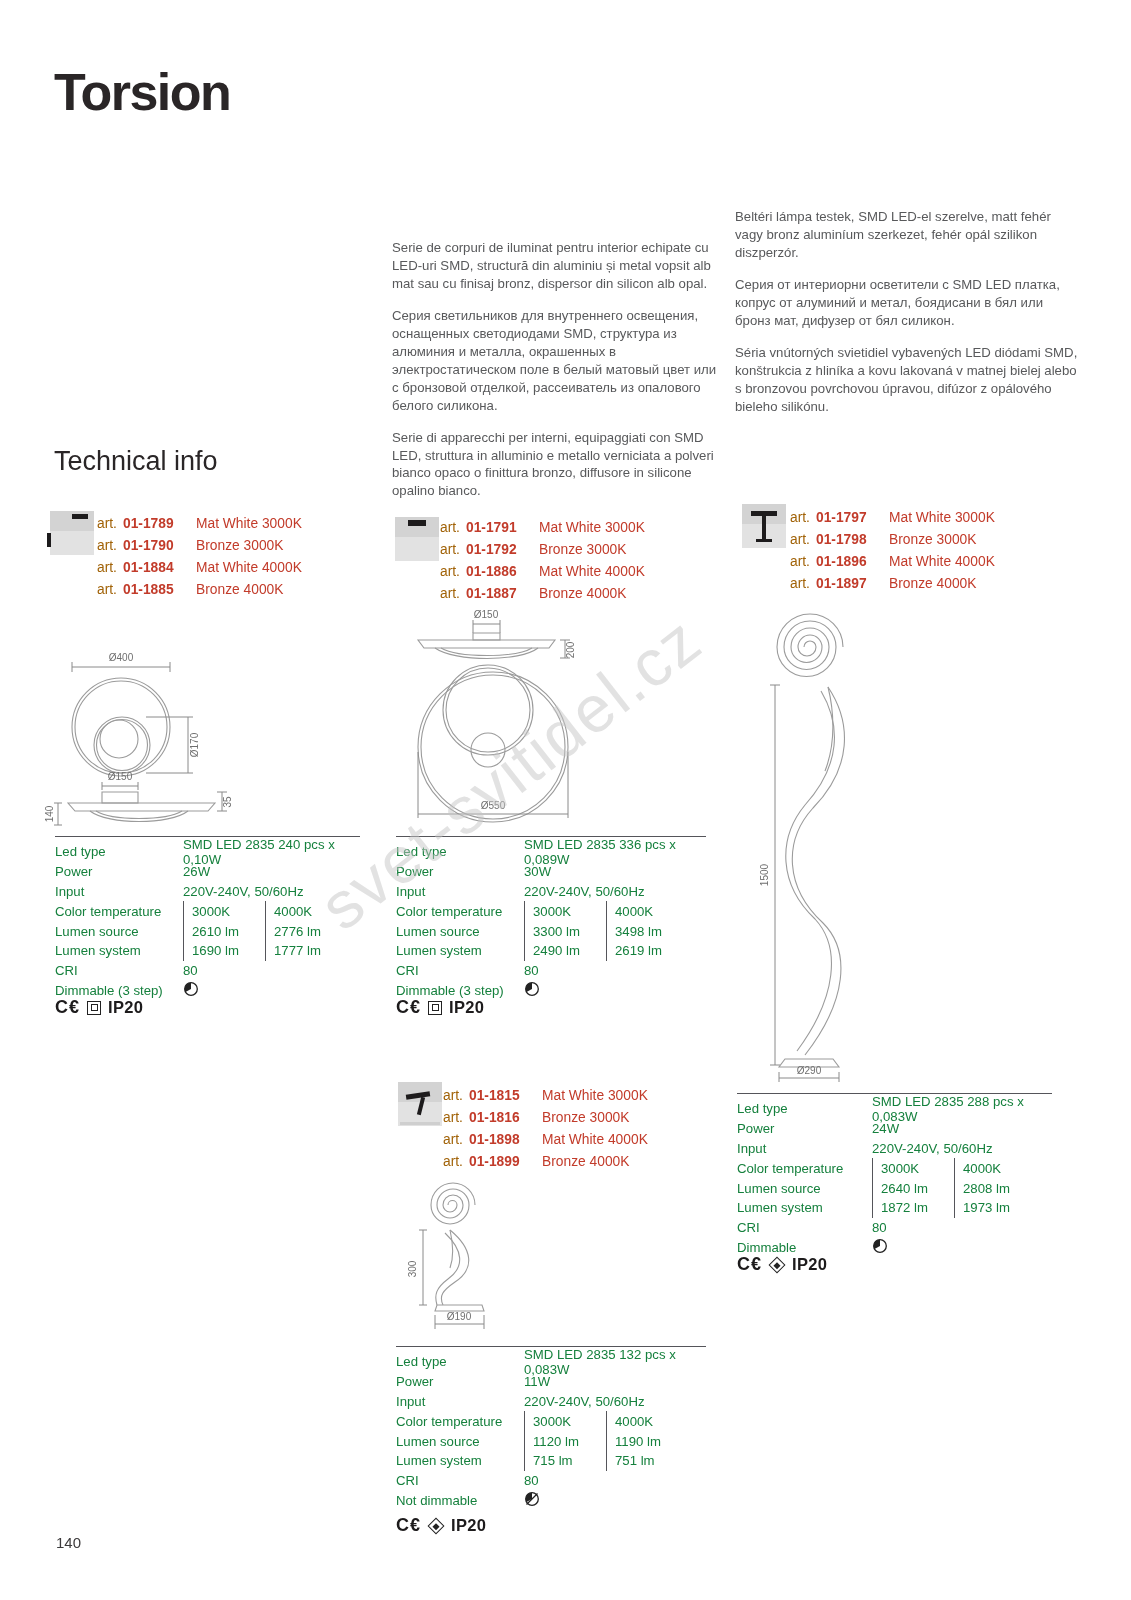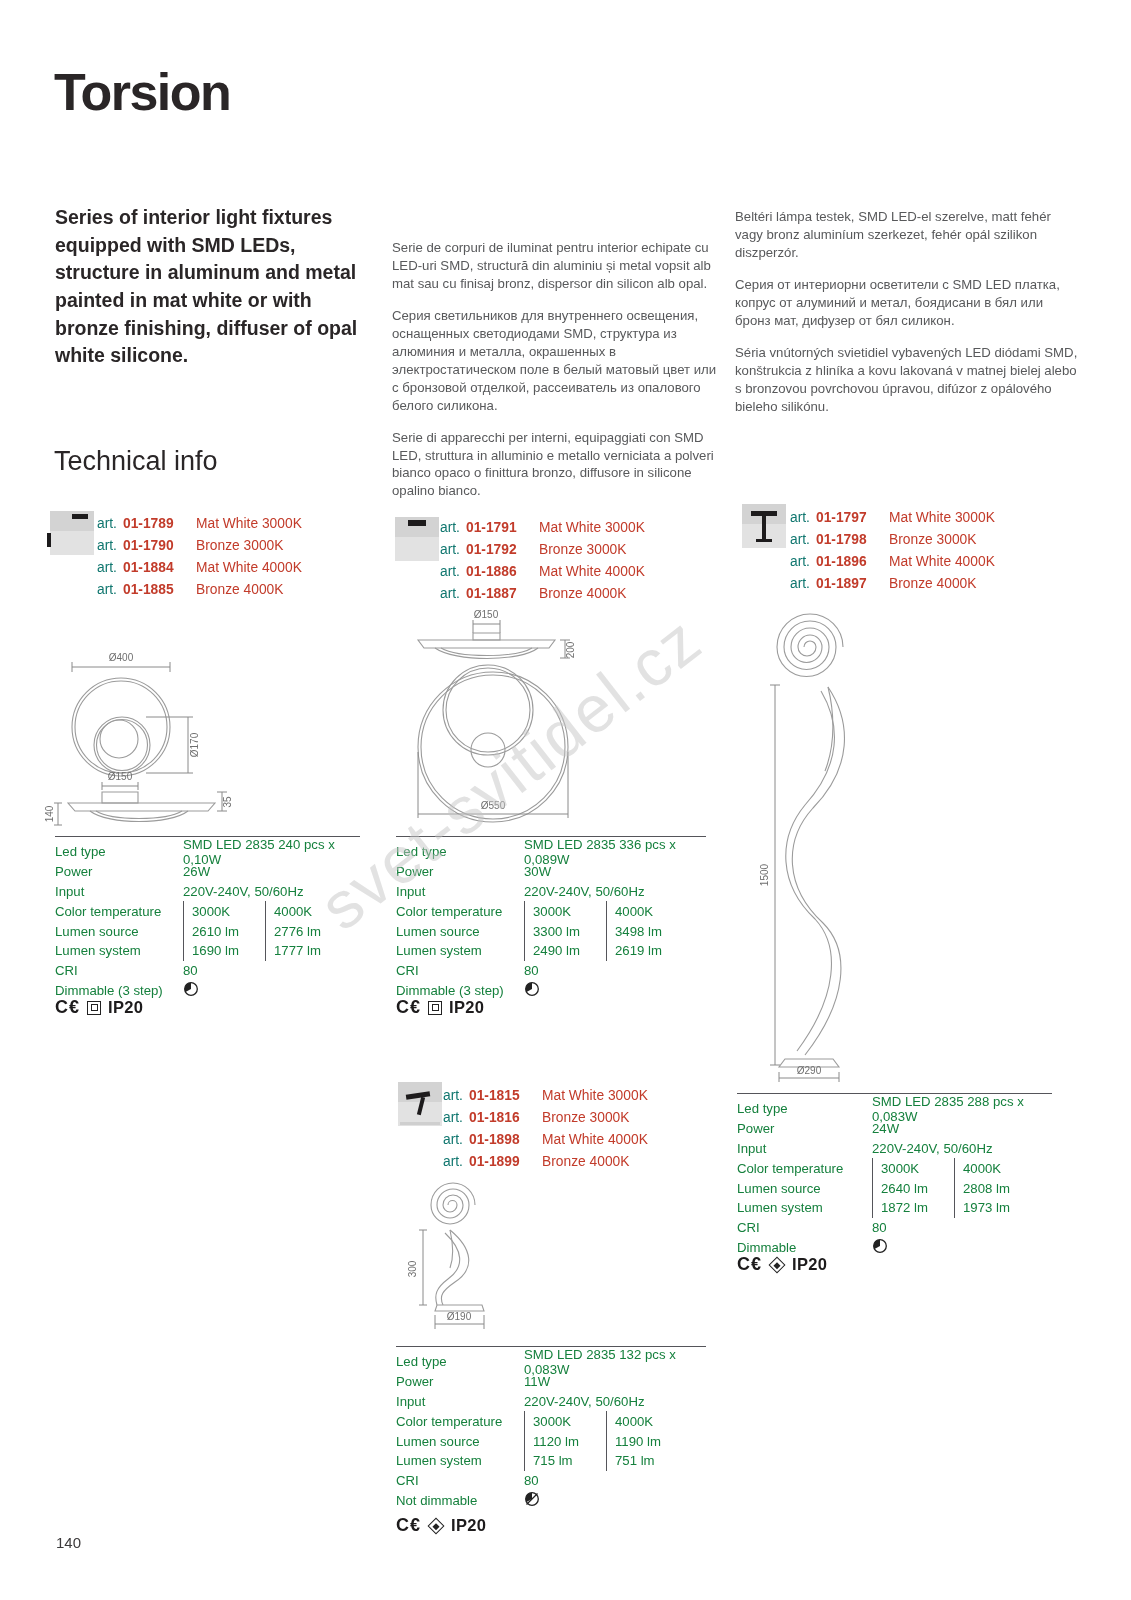--- a/index.html
+++ b/index.html
@@ -16,21 +16,21 @@
 
   
   .prod-icon{width:44px;height:44px;background:#e2e2e2;}
   .prod-icon .half{position:absolute;left:0;top:0;width:100%;height:45%;background:#d3d3d3;}
   .prod-icon .bar{position:absolute;background:#1d1b1c;}
   .prod-icon .stem{position:absolute;background:#1d1b1c;}
 
   
   .art-block{font-size:13.8px;line-height:22px;white-space:nowrap;}
   .art-row{display:flex;}
-  .art-prefix{color:#0f766e;width:26px;flex:0 0 26px;}
+  .art-prefix{color:#a16207;width:26px;flex:0 0 26px;}
   .art-code{color:#c23b2a;font-weight:700;width:64px;flex:0 0 64px;}
   .art-name{color:#c23b2a;font-weight:500;margin-left:9px;}
 
   
   .spec-table{border-top:1px solid #55555a;padding-top:5px;font-size:13.2px;color:#15803d;}
   .srow{display:flex;align-items:center;height:19.8px;}
   .slabel{flex:0 0 128px;}
   .spec-table.wlabel .slabel{flex:0 0 135px;}
   .sval{flex:1;}
   .scol1{flex:0 0 73px;border-left:1px solid #55555a;padding-left:8px;height:100%;display:flex;align-items:center;}
@@ -55,21 +55,20 @@
              letter-spacing:2px;transform:rotate(-38deg);white-space:nowrap;pointer-events:none;}
   .page-number{left:56px;top:1534px;font-size:15px;color:#3c3a3b;}
 </style>
 </head>
 <body>
 
 <div class="page">
 
   <div class="abs title">Torsion</div>
 
-  <div class="abs intro-en">Series of interior light fixtures equipped with SMD LEDs, structure in aluminum and metal painted in mat white or with bronze finishing, diffuser of opal white silicone.</div>
 
   <div class="abs col-mid">
     <p class="intro-p">Serie de corpuri de iluminat pentru interior echipate cu LED-uri SMD, structură din aluminiu și metal vopsit alb mat sau cu finisaj bronz, dispersor din silicon alb opal.</p>
     <p class="intro-p">Серия светильников для внутреннего освещения, оснащенных светодиодами SMD, структура из алюминия и металла, окрашенных в электростатическом поле в белый матовый цвет или с бронзовой отделкой, рассеиватель из опалового белого силикона.</p>
     <p class="intro-p">Serie di apparecchi per interni, equipaggiati con SMD LED, struttura in alluminio e metallo verniciata a polveri bianco opaco o finittura bronzo, diffusore in silicone opalino bianco.</p>
   </div>
 
   <div class="abs col-right">
     <p class="intro-p">Beltéri lámpa testek, SMD LED-el szerelve, matt fehér vagy bronz aluminíum szerkezet, fehér opál szilikon diszperzór.</p>
     <p class="intro-p">Серия от интериорни осветители с SMD LED платка, копрус от алуминий и метал, боядисани в бял или бронз мат, дифузер от бял силикон.</p>

